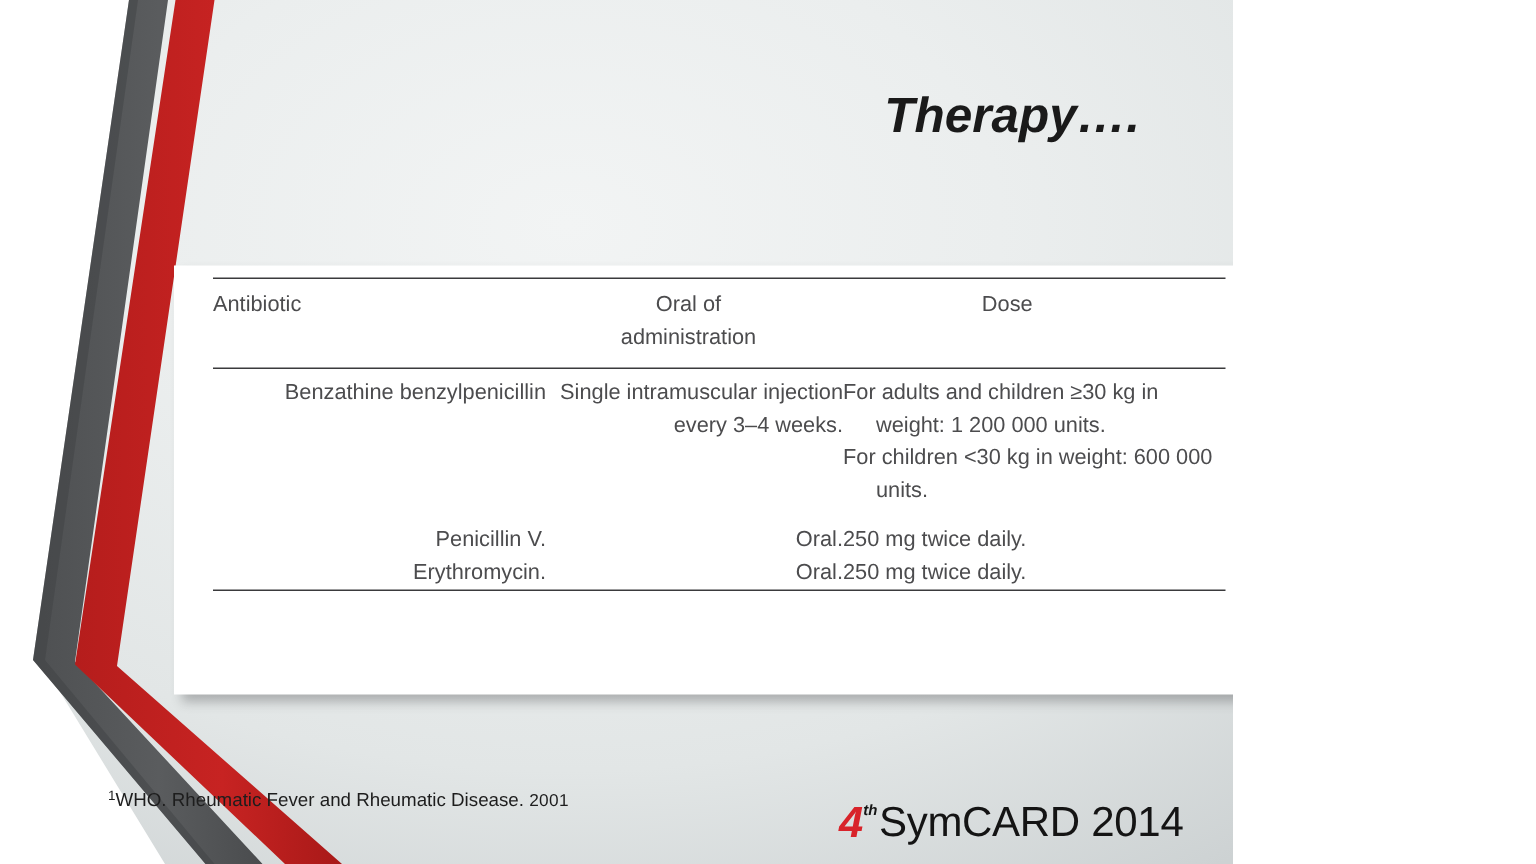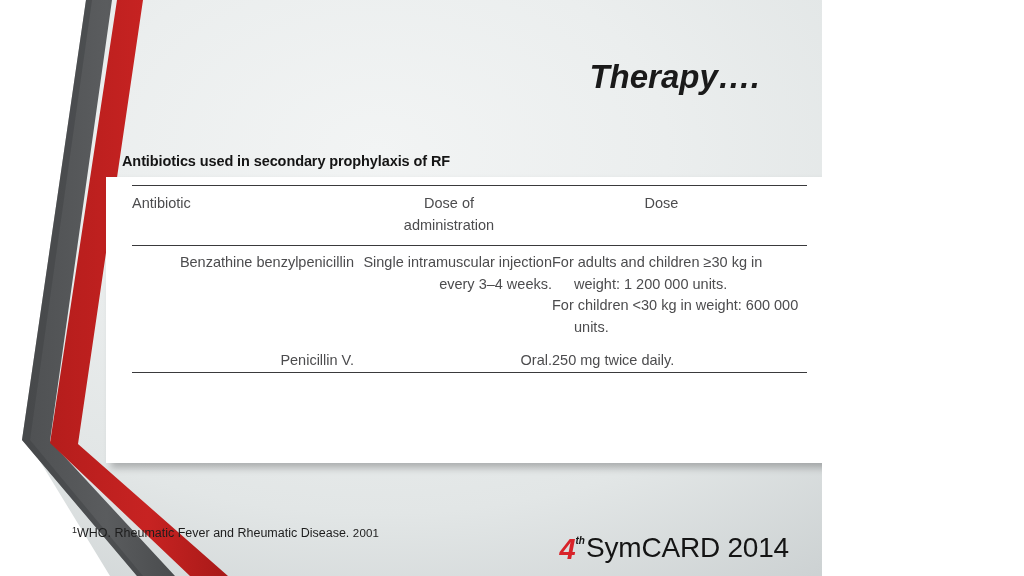--- a/index.html
+++ b/index.html
@@ -54,21 +54,21 @@
     font-size: 14.5px;
     font-weight: bold;
     color: #151515;
     letter-spacing: -0.1px;
     white-space: nowrap;
   }
 
   
   #panel {
     position: absolute;
-    left: 106px;
+    left: 116px;
     top: 177px;
     width: 727px;
     height: 286px;
     background: #ffffff;
     box-shadow: 5px 5px 7px rgba(60,62,64,0.33);
   }
 
   .tbl {
     position: absolute;
     left: 26px;
@@ -186,35 +186,34 @@
 
     <polygon points="86,0 112,0 50,441 175,576 137,576 22,440" fill="url(#grayGrad)"></polygon>
 
     <polygon points="117,0 143,0 78,444 228,576 190,576 50,443" fill="url(#redGrad)"></polygon>
 
     <polygon points="86,0 92,0 30,440 143,576 137,576 22,440" fill="#3e4042" opacity="0.45"></polygon>
   </svg>
 
   <div id="title">Therapy….</div>
 
-  <div id="caption">Antibiotics used in secondary prophylaxis of RF</div>
 
   <div id="panel">
     <table class="tbl">
       <colgroup>
         <col class="col-a">
           <col class="col-b">
           <col class="col-c">
       </colgroup>
       <tbody>
 
         <tr class="rule-top hdr">
           <td class="c-a">Antibiotic</td>
           <td class="c-b">
-            <span>Dose of</span><br>
+            <span>Oral of</span><br>
             <span>administration</span>
           </td>
           <td class="c-c">Dose</td>
         </tr>
 
         <tr class="rule-mid body-row">
           <td>
             <div class="hang">Benzathine benzylpenicillin</div>
           </td>
           <td>
@@ -238,20 +237,31 @@
           </td>
           <td>
             <div class="hang">Oral.</div>
           </td>
           <td>
             <div class="hang2">250 mg twice daily.</div>
           </td>
         </tr>
 
 
+        <tr class="body-row tight">
+          <td>
+            <div class="hang">Erythromycin.</div>
+          </td>
+          <td>
+            <div class="hang">Oral.</div>
+          </td>
+          <td>
+            <div class="hang2">250 mg twice daily.</div>
+          </td>
+        </tr>
 
         <tr class="rule-bot">
           <td style="height:2px"></td>
           <td style="height:2px"></td>
           <td style="height:2px"></td>
         </tr>
       </tbody>
     </table>
   </div>
 

